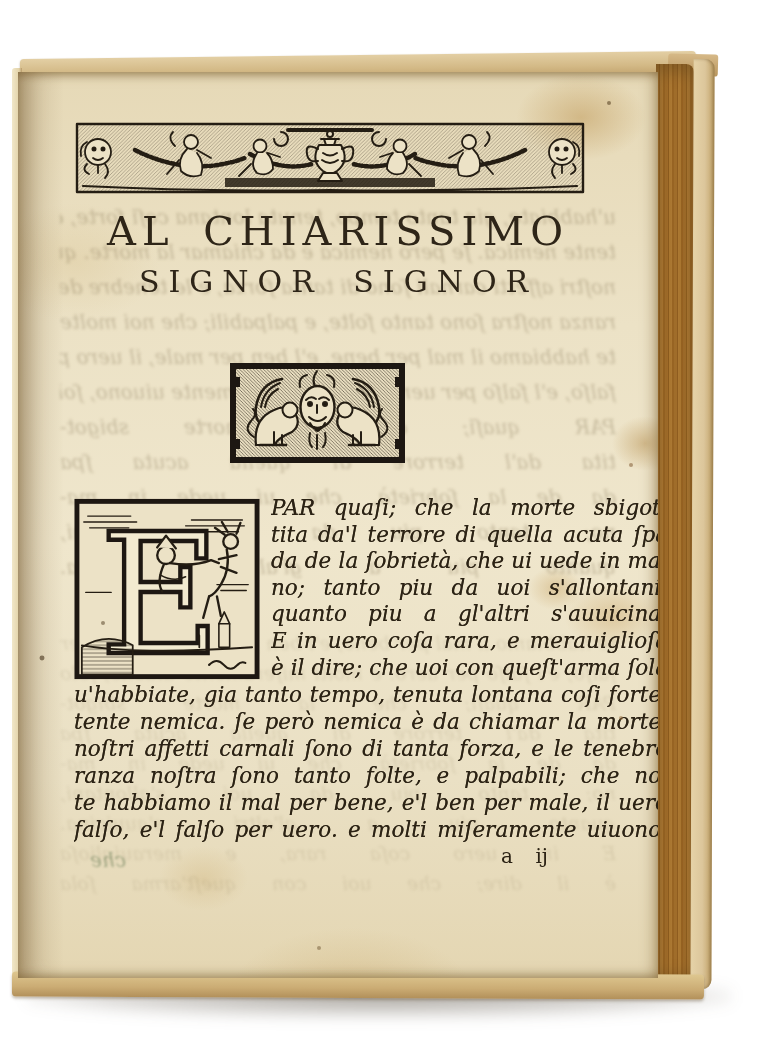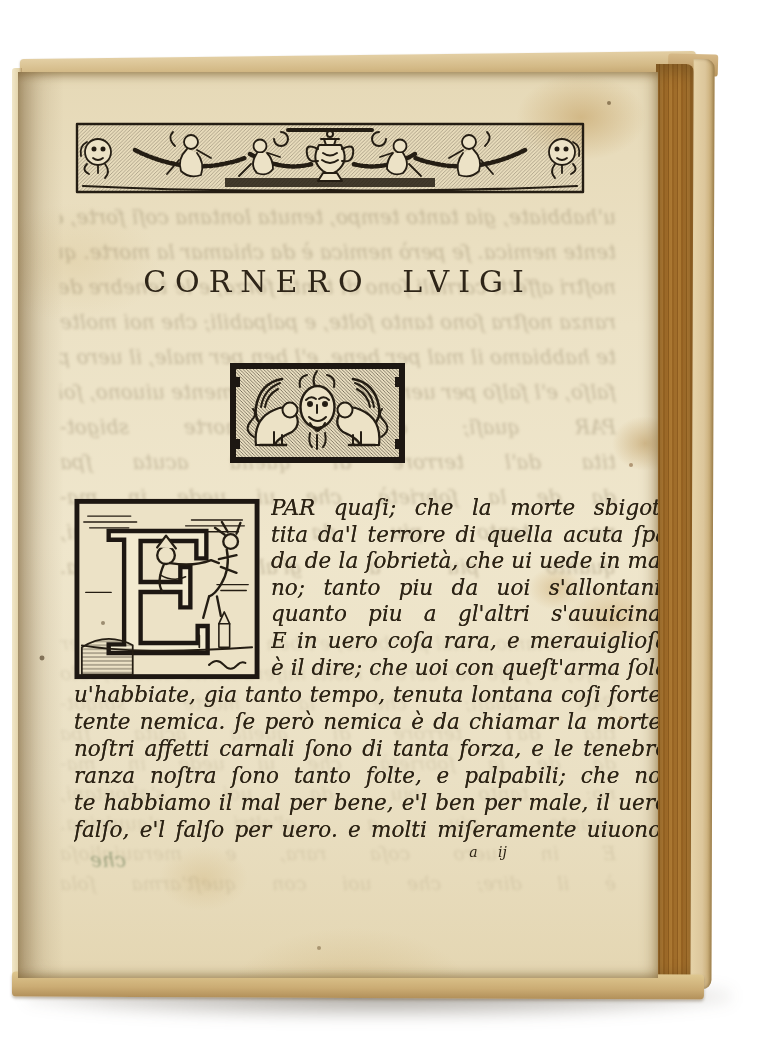--- a/index.html
+++ b/index.html
@@ -73,22 +73,22 @@
   .grotesque{position:absolute;left:212px;top:291px;width:175px;height:100px;}
 
   .textblock{position:absolute;left:56px;top:423px;width:594px;}
   .firstrow{display:flex;align-items:flex-start;}
   .initial-svg{flex:0 0 186px;width:186px;height:182px;margin-top:3px;}
   .sidelines{flex:1;margin-left:11px;}
   .tline{font-style:italic;font-size:21.5px;line-height:26.6px;height:26.6px;color:#2b2214;
     text-align:justify;text-align-last:justify;overflow:hidden;
     text-shadow:0 0 .5px rgba(43,34,20,.8);}
   .fulls .tline{line-height:27px;height:27px;}
-  .signature{position:absolute;left:410px;top:772px;width:120px;text-align:center;
-    font-style:italic;font-size:14px;color:#2b2214;word-spacing:16px;}
+  .signature{position:absolute;left:410px;top:772px;width:120px;text-align:right;
+    font-size:20px;color:#2b2214;word-spacing:16px;}
 
   svg .wood{stroke:#241d13;fill:none;stroke-linecap:round;stroke-linejoin:round;}
   svg .paperfill{fill:#ece2c6;}
 </style>
 </head>
 <body>
 
 <div class="photo">
   <div class="book-shadow"></div>
 
@@ -180,21 +180,22 @@
           <circle cx="394" cy="22" r="7" class="paperfill"></circle>
           <path d="M398 29 q10 10 6 22 q-8 8 -20 4 q-4 -12 4 -22" class="paperfill"></path>
           <path d="M406 40 l12 14 M388 30 l-14 8 M410 26 q8 -8 2 -14"></path>
           <circle cx="325" cy="26" r="6.5" class="paperfill"></circle>
           <path d="M328 33 q8 12 0 20 q-10 4 -16 -4 q0 -10 6 -16" class="paperfill"></path>
           <path d="M334 44 l12 12 M317 33 l-12 4"></path>
         </g>
         <path d="M8 66 q120 6 247 4 q127 2 247 -4" class="wood" stroke-width="2.2"></path>
       </svg>
 
-      <div class="title t2">CORNERO LVIGI</div>
+      <div class="title t1">AL CHIARISSIMO</div>
+      <div class="title t2">SIGNOR SIGNOR</div>
 
       <svg class="grotesque" viewBox="0 0 175 100">
         <defs>
           <pattern id="gp" width="3.4" height="3.4" patternUnits="userSpaceOnUse">
             <path d="M0 0 L3.4 3.4" stroke="#241d13" stroke-width="0.7"></path>
           </pattern>
         </defs>
         <rect x="3" y="3" width="169" height="94" fill="#e9dec0" stroke="#1d1712" stroke-width="6"></rect>
         <rect x="6" y="6" width="163" height="88" fill="url(#gp)" opacity=".75"></rect>
         <rect x="0" y="14" width="10" height="10" fill="#1d1712"></rect>

